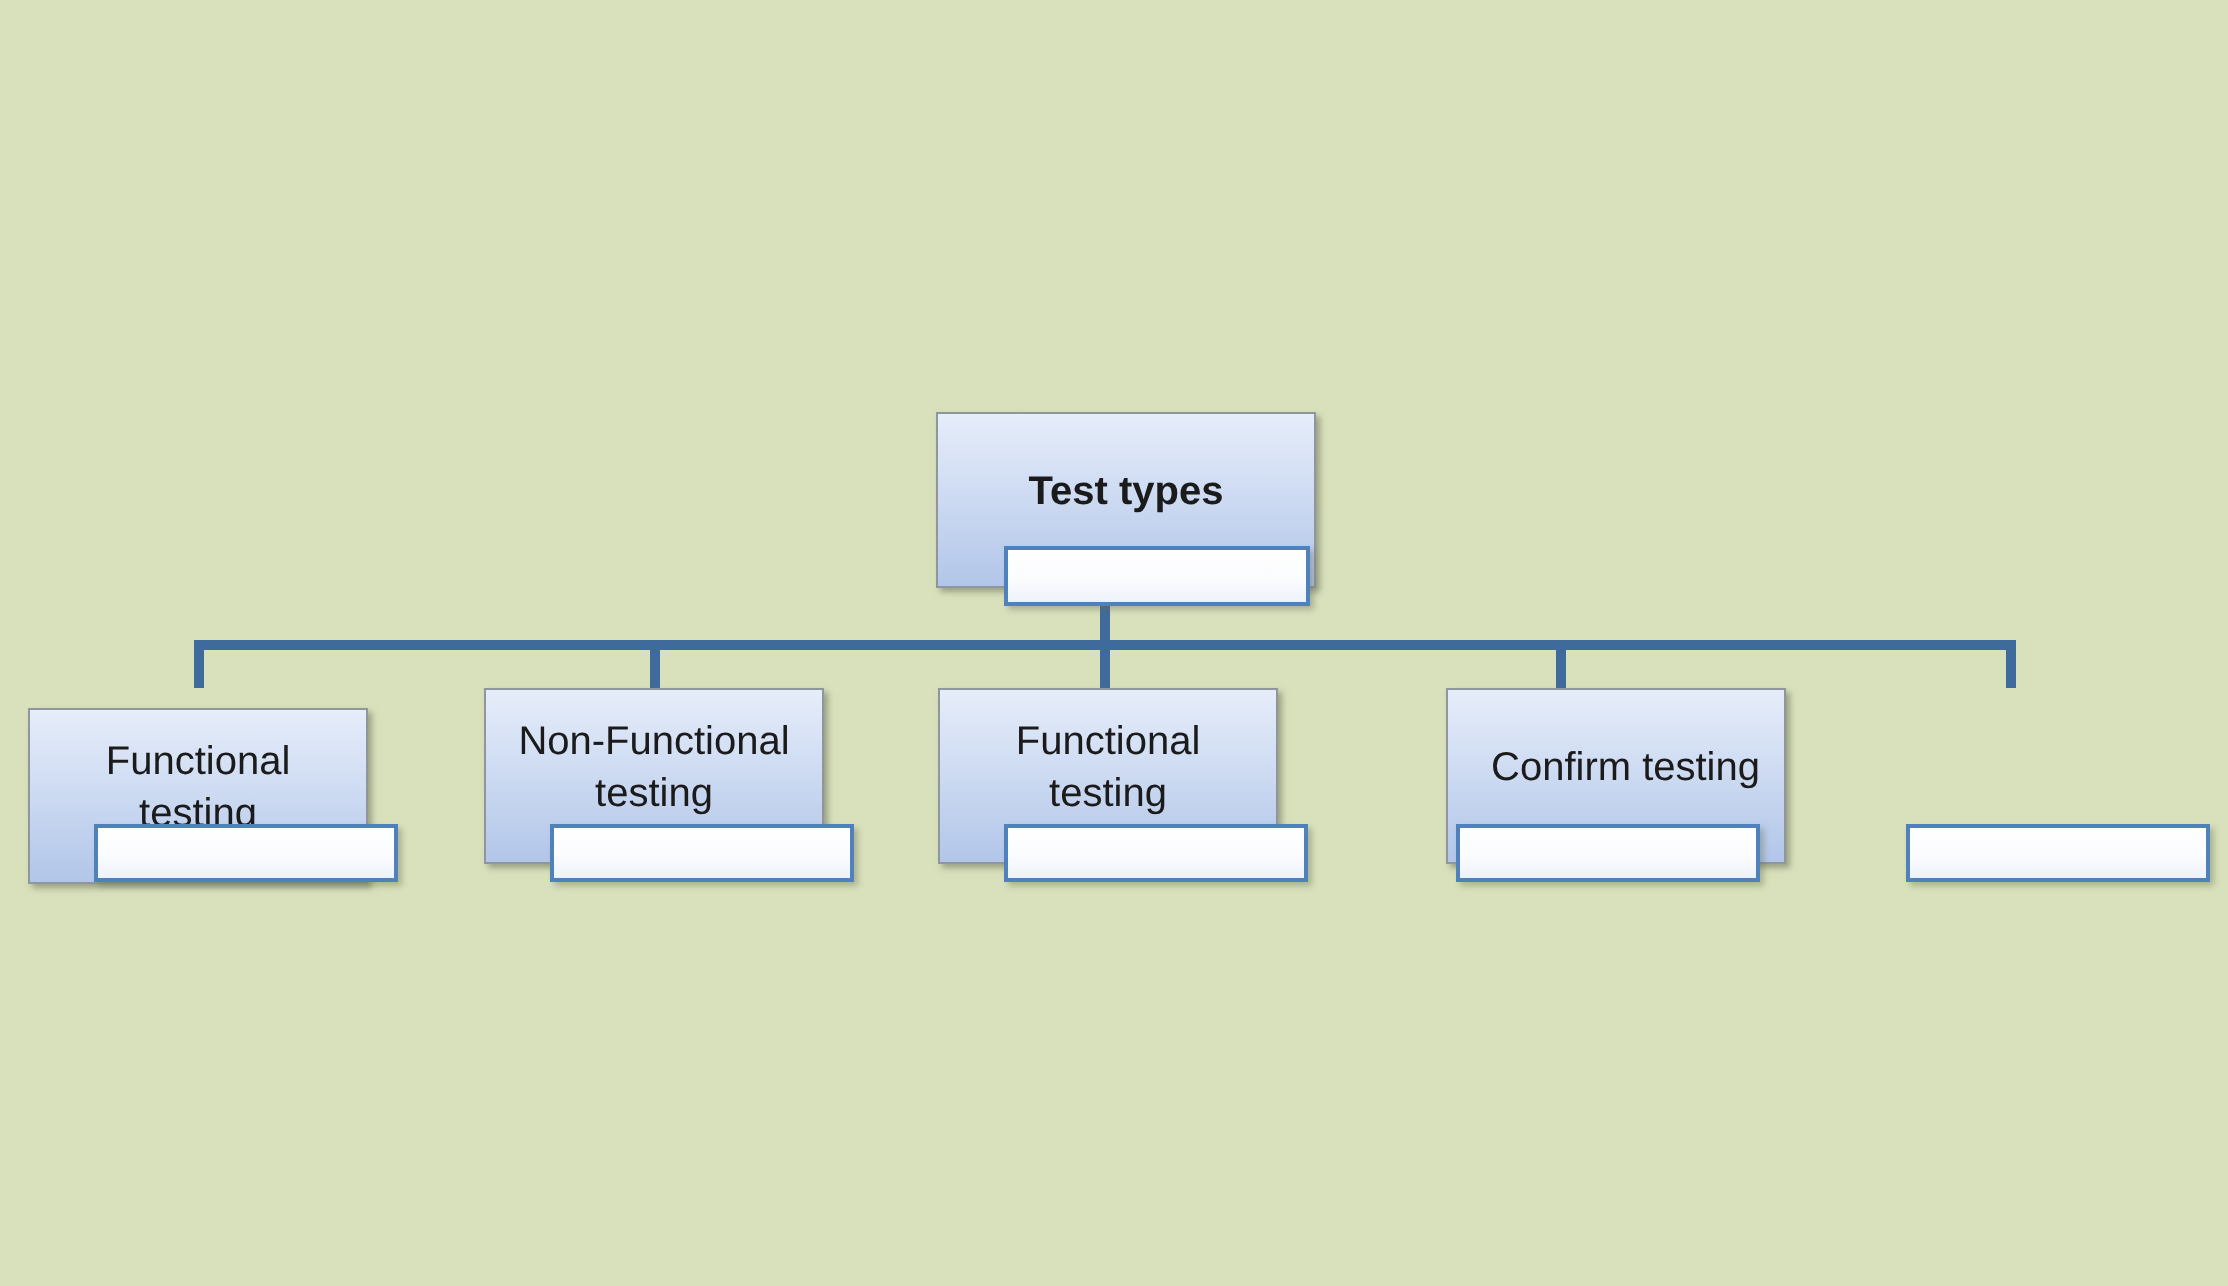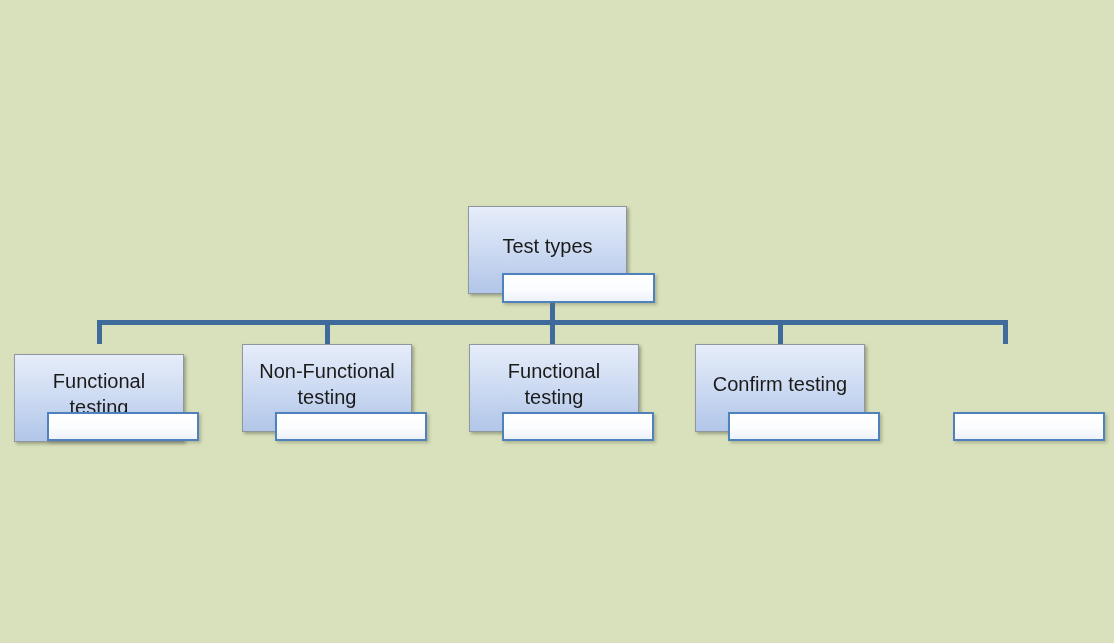--- a/index.html
+++ b/index.html
@@ -35,30 +35,30 @@
     box-sizing: border-box;
     background: linear-gradient(180deg, #ffffff 0%, #fbfcfe 55%, #edf2fa 100%);
     border: 2px solid var(--subbox-border, #4f81bd);
     box-shadow: 2px 2px 3px rgba(104, 110, 86, 0.40);
   }
   .connector {
     position: absolute;
     background: var(--connector, #3f6b9c);
   }
   
-  .root-main { left: 468px; top: 206px; width: 159px; }
+  .root-main { left: 468px; top: 206px; width: 190px; font-weight: bold; }
   .root-sub  { left: 502px; top: 273px; width: 153px; height: 30px; }
   
   .c1-main { left: 14px;  top: 344px; margin-top: 10px; }
   .c1-sub  { left: 47px;  top: 412px; }
   .c2-main { left: 242px; top: 344px; }
   .c2-sub  { left: 275px; top: 412px; }
   .c3-main { left: 469px; top: 344px; }
   .c3-sub  { left: 502px; top: 412px; }
-  .c4-main { left: 695px; top: 344px; }
+  .c4-main { left: 723px; top: 344px; justify-content: flex-end; }
   .c4-sub  { left: 728px; top: 412px; }
   .c5-main { left: 920px; top: 344px; }
   .c5-sub  { left: 953px; top: 412px; }
   
   .stem  { left: 550px;  top: 302px; width: 5px;   height: 19px; }
   .hline { left: 97px;   top: 320px; width: 911px; height: 5px;  }
   .drop1 { left: 97px;   top: 320px; width: 5px;   height: 24px; }
   .drop2 { left: 325px;  top: 320px; width: 5px;   height: 24px; }
   .drop3 { left: 550px;  top: 320px; width: 5px;   height: 24px; }
   .drop4 { left: 778px;  top: 320px; width: 5px;   height: 24px; }

